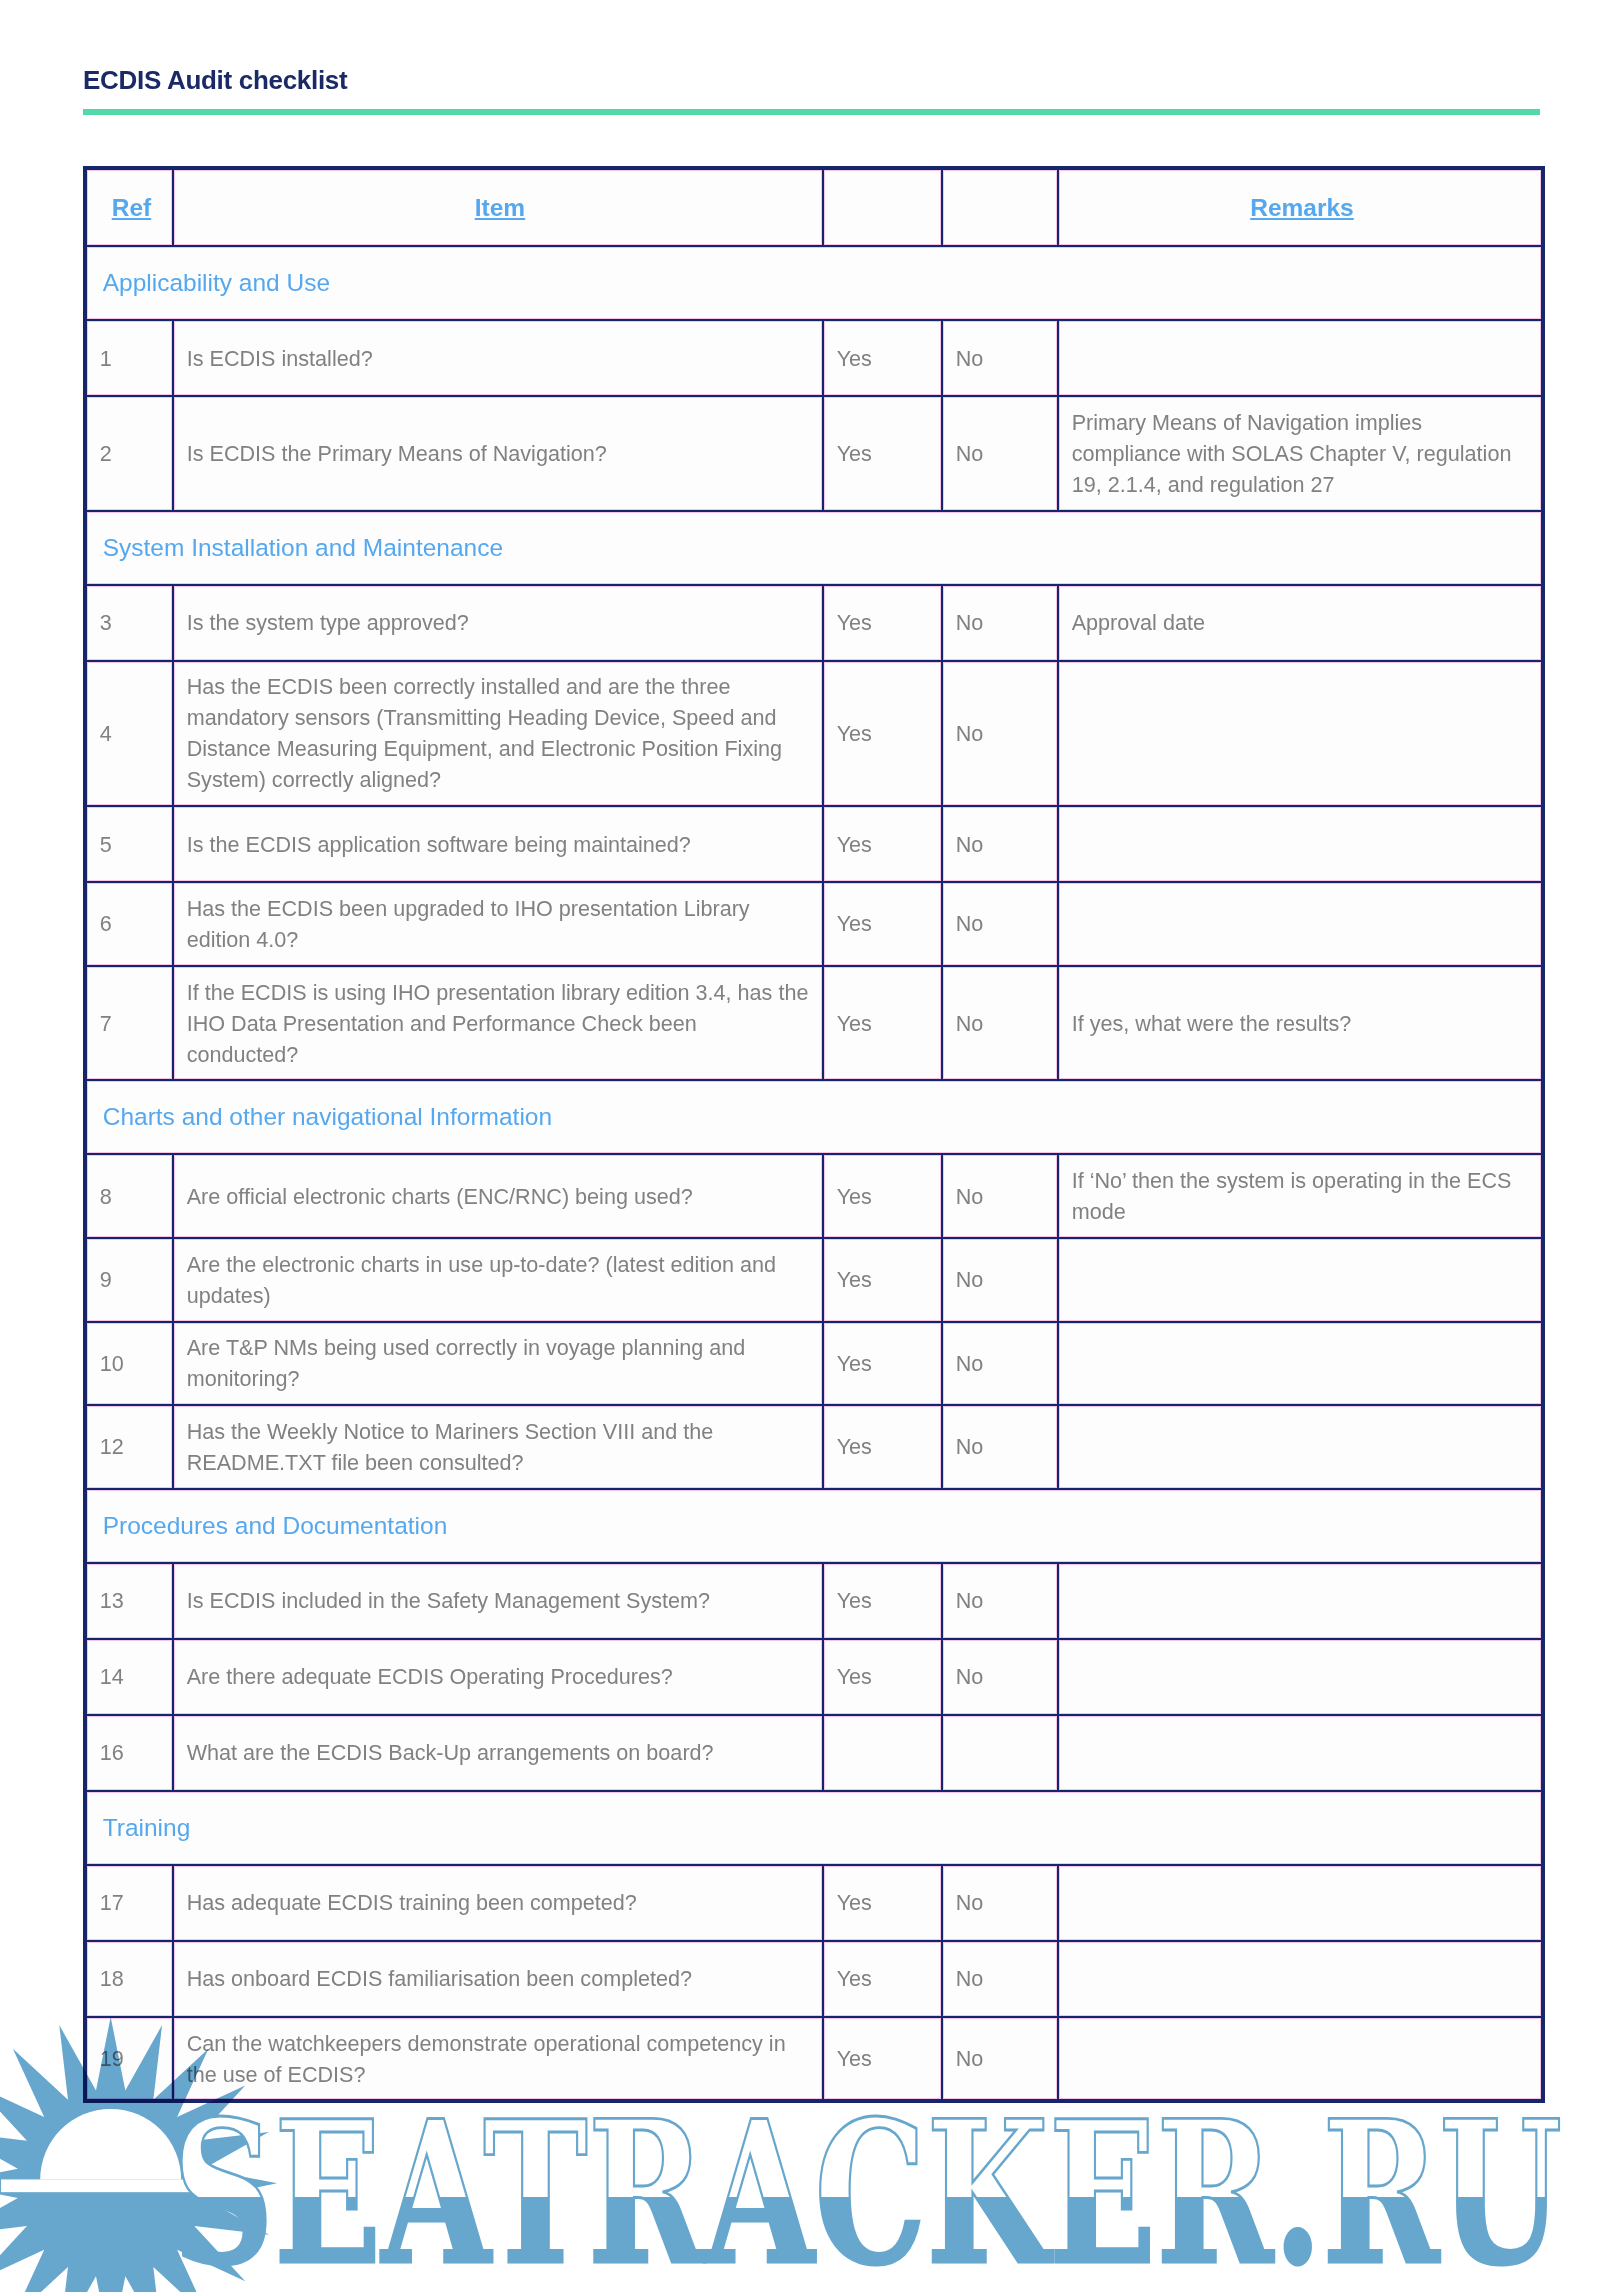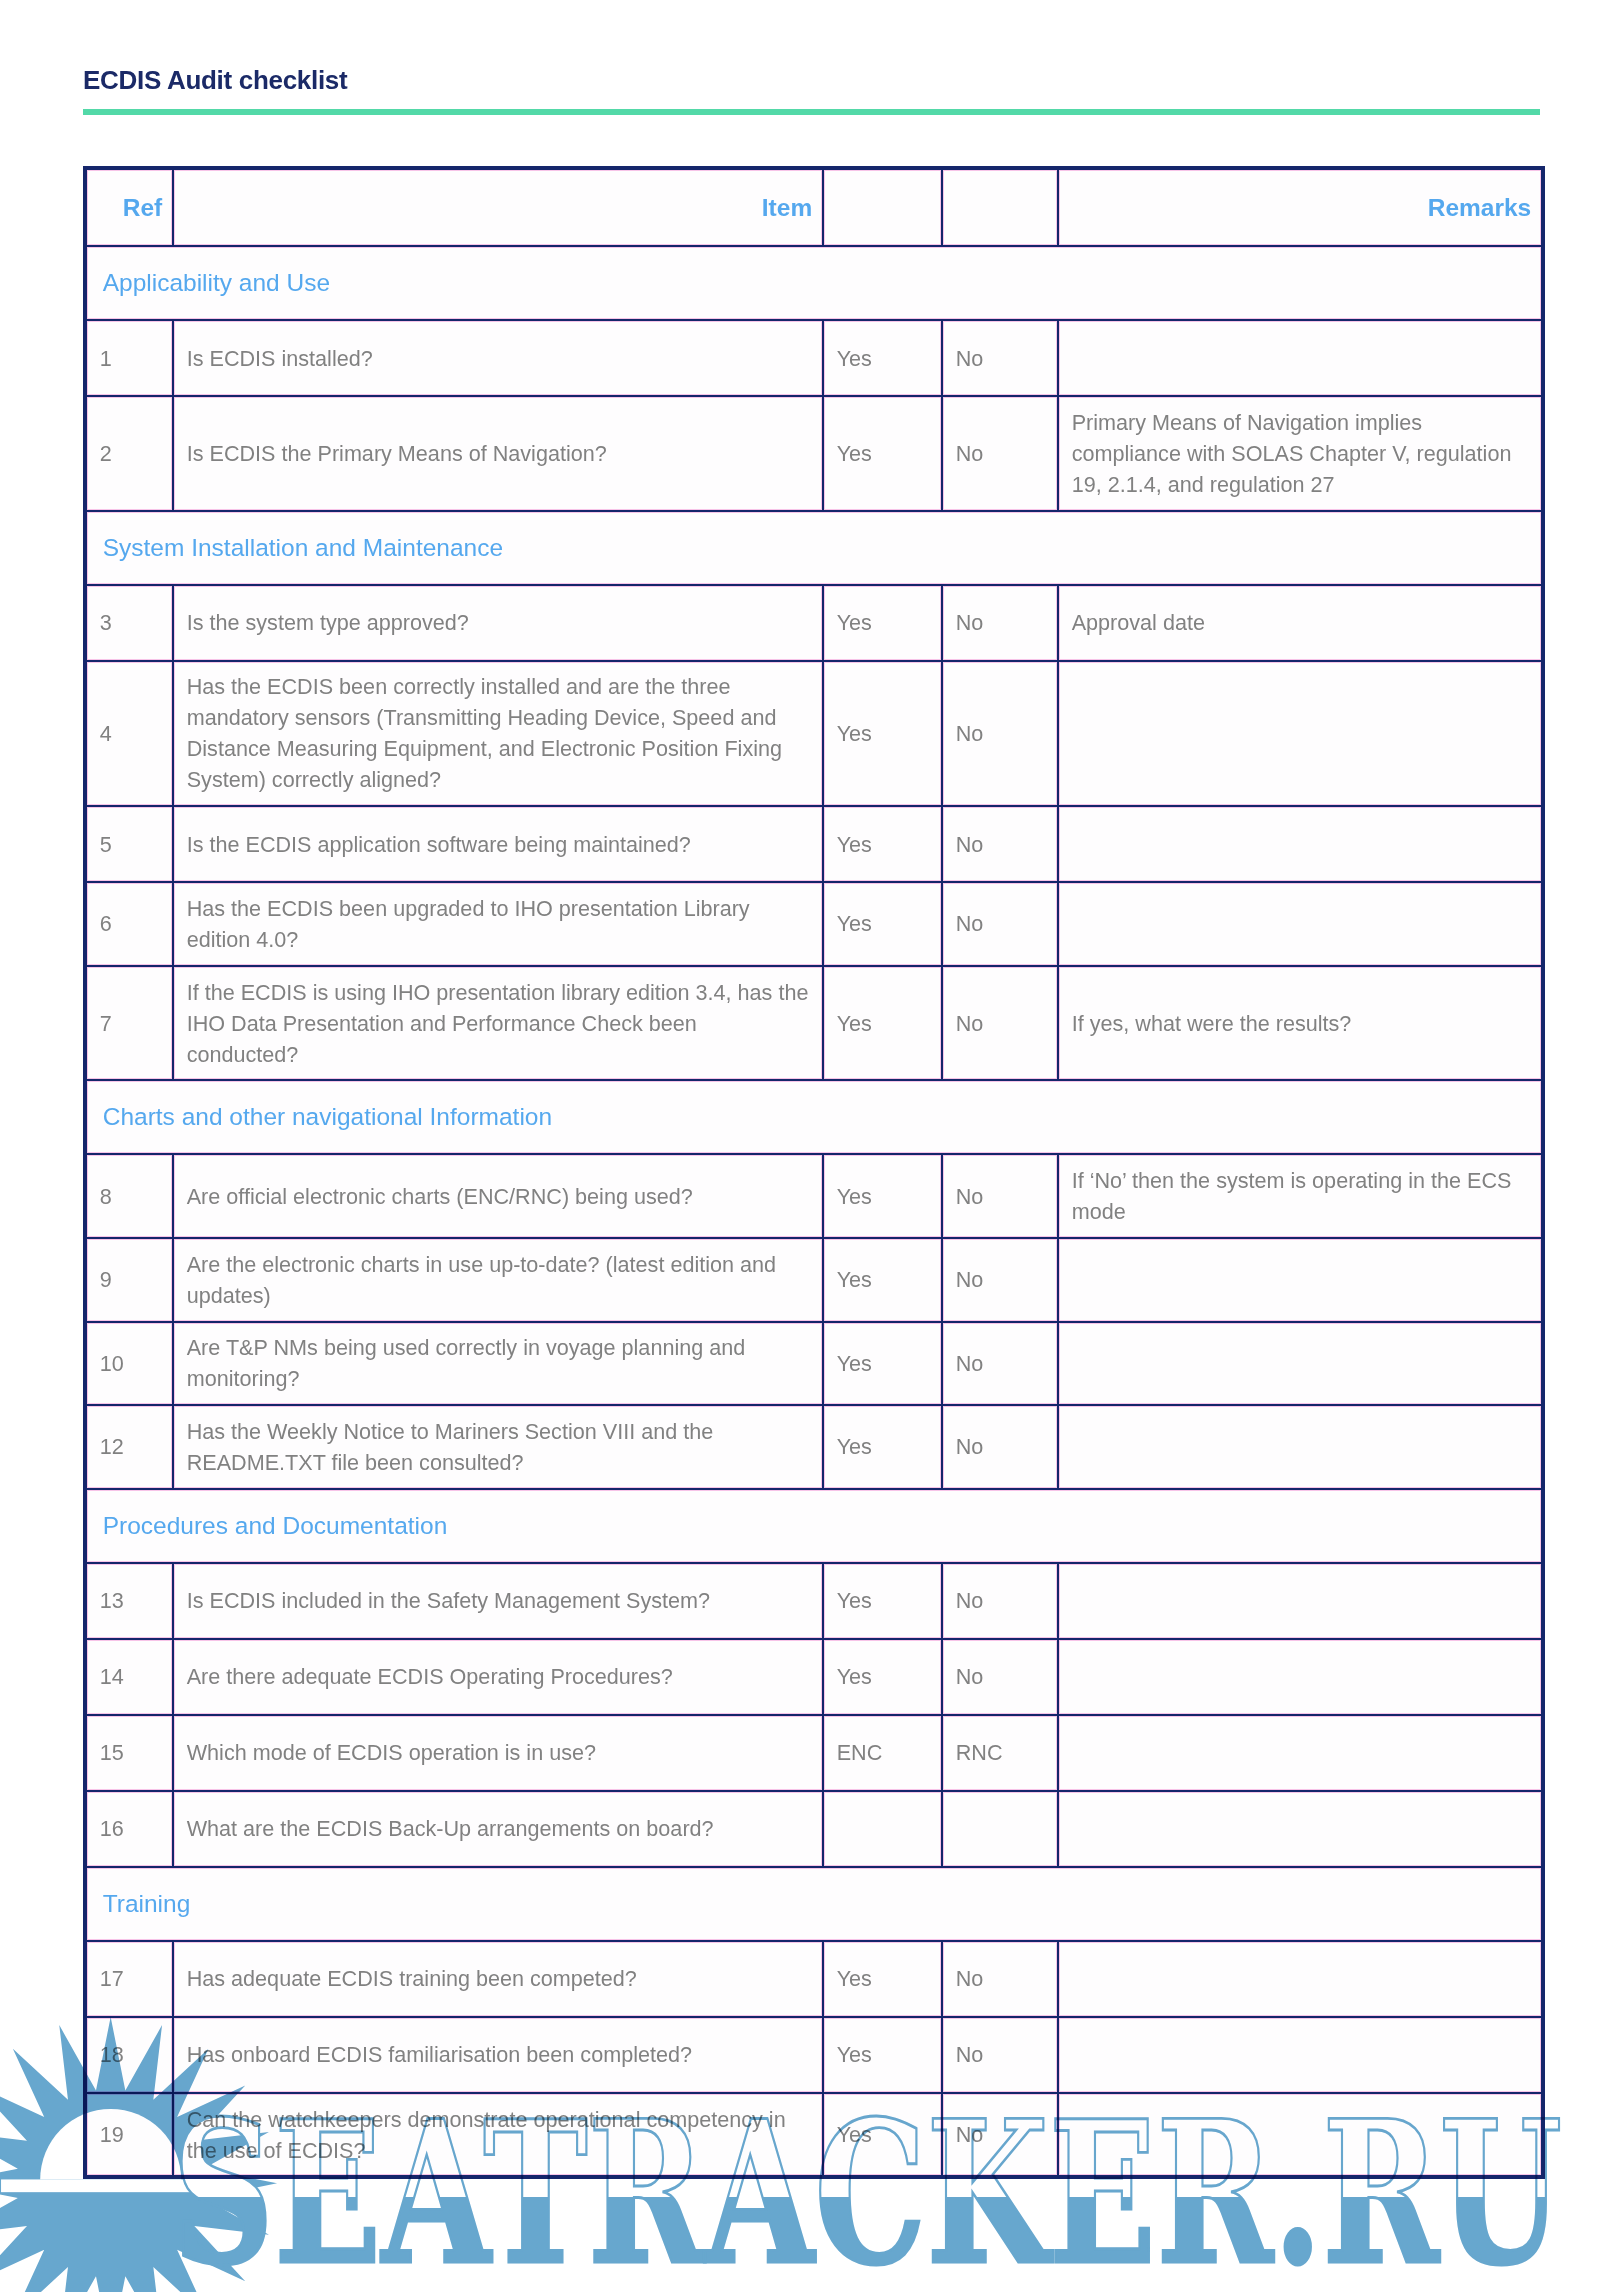--- a/index.html
+++ b/index.html
@@ -21,22 +21,22 @@
     border-collapse: collapse; table-layout: fixed;
     border: 4.9px solid #15266b;
   }
   table.checklist td, table.checklist th {
     border: 2.9px solid #15266b;
     box-shadow: inset 0 0 0 1px #f7c4e8;
     vertical-align: middle;
     background: #fefdfe;
   }
   th.head-cell {
-    height: 78px; text-align: right; padding: 7.8px 9.8px 7.8px 13.7px;
-    color: #55a8ee; font-size: 24.5px; font-weight: bold;
+    height: 78px; text-align: center; padding: 7.8px 9.8px 7.8px 13.7px;
+    color: #55a8ee; font-size: 24.5px; font-weight: bold; text-decoration: underline;
   }
   td.section-cell {
     height: 74px; padding: 7.8px 9.8px 7.8px 15.7px;
     color: #55a8ee; font-size: 24.5px; font-weight: normal;
   }
   td.ref-cell, td.item-cell, td.yes-cell, td.no-cell, td.remarks-cell {
     height: 76px; color: #818181; font-size: 21.6px; line-height: 31px;
     padding: 9.8px 9.8px 9.8px 12.7px;
   }
   .col-ref { width: 88px; }
@@ -175,27 +175,20 @@
         <td class="remarks-cell"></td>
       </tr>
       <tr>
         <td class="ref-cell">14</td>
         <td class="item-cell">Are there adequate ECDIS Operating Procedures?</td>
         <td class="yes-cell">Yes</td>
         <td class="no-cell">No</td>
         <td class="remarks-cell"></td>
       </tr>
       <tr>
-        <td class="ref-cell">15</td>
-        <td class="item-cell">Which mode of ECDIS operation is in use?</td>
-        <td class="yes-cell">ENC</td>
-        <td class="no-cell">RNC</td>
-        <td class="remarks-cell"></td>
-      </tr>
-      <tr>
         <td class="ref-cell">16</td>
         <td class="item-cell">What are the ECDIS Back-Up arrangements on board?</td>
         <td class="yes-cell"></td>
         <td class="no-cell"></td>
         <td class="remarks-cell"></td>
       </tr>
       <tr>
         <td colspan="5" class="section-cell">Training</td>
       </tr>
       <tr>

